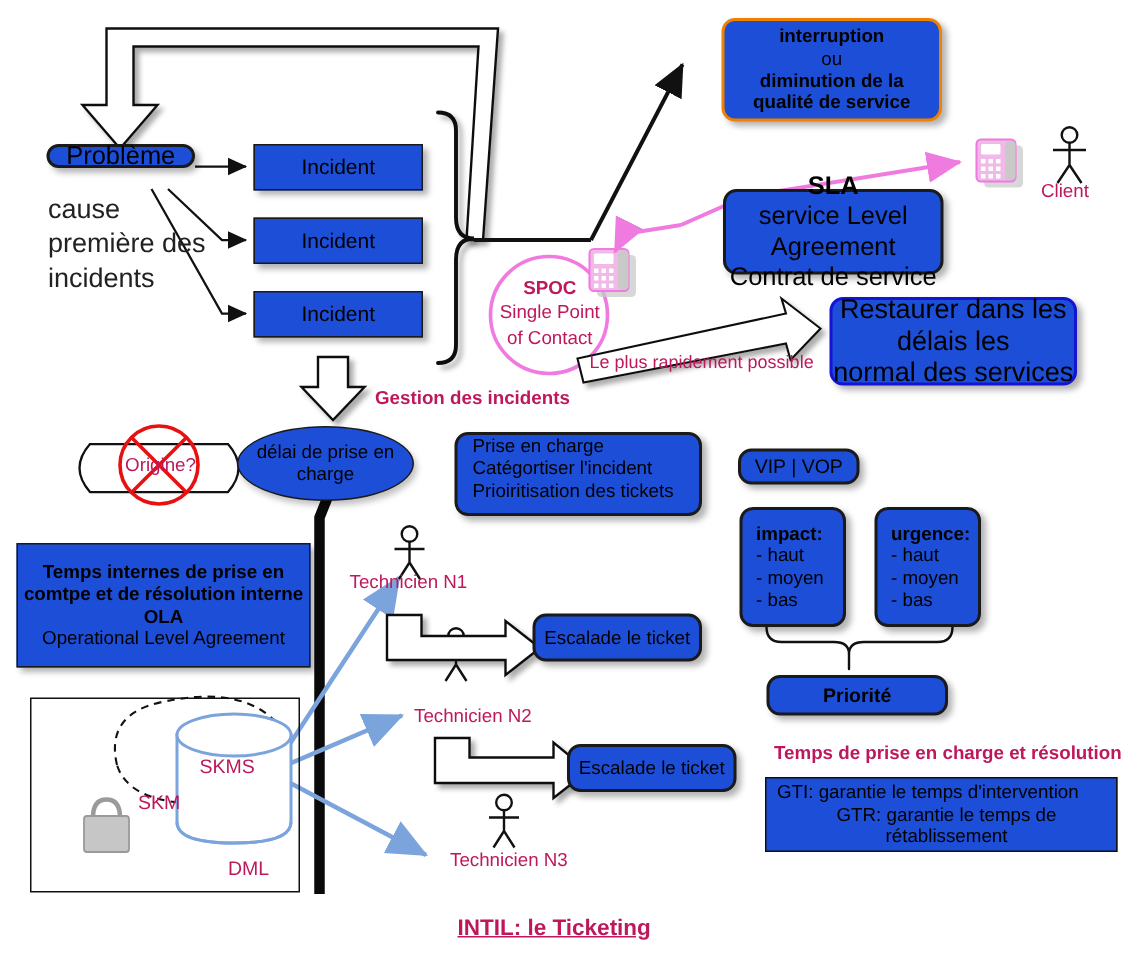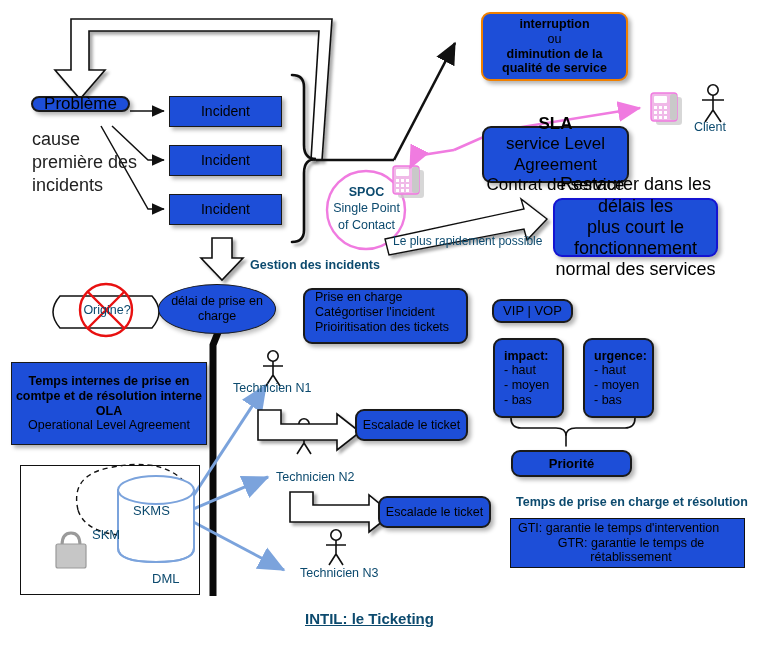--- a/index.html
+++ b/index.html
@@ -7,21 +7,21 @@
   body{font-family:"Liberation Sans", sans-serif;}
   #stage{position:relative;width:762px;height:652px;background:#fff;overflow:hidden;}
   #svgroot{position:absolute;left:0;top:0;width:762px;height:652px;}
 
   .node{position:absolute;box-sizing:border-box;display:flex;align-items:center;justify-content:center;
         text-align:center;color:#000;background:#1d4ed8;line-height:1.18;}
   .rrect{border:2px solid #1a1a1a;border-radius:9px;box-shadow:3px 3px 4px rgba(0,0,0,.30);}
   .srect{border:1px solid #1a1a1a;box-shadow:3px 3px 4px rgba(0,0,0,.30);}
   .plain{border:1px solid #111;}
   .ell{border:1.6px solid #1a1a1a;border-radius:50%;box-shadow:2px 3px 4px rgba(0,0,0,.25);}
-  .lbl{position:absolute;color:#0c4a6e;background:transparent;}
+  .lbl{position:absolute;color:#be185d;background:transparent;}
   .b{font-weight:bold;}
   .left-align{text-align:left;justify-content:flex-start;}
   .col{flex-direction:column;}
 </style>
 </head>
 <body>
 
 <div id="stage">
 
   <svg id="svgroot" viewBox="0 0 762 652">
@@ -215,21 +215,20 @@
   <div class="node rrect col" style="left:454px;top:126px;width:147px;height:57px;font-size:17px;margin-left:28px;">
     <div class="b">SLA</div>
     <div>service Level Agreement</div>
     <div>Contrat de service</div>
   </div>
 
   <div class="lbl" style="left:694px;top:120px;font-size:12.5px;">Client</div>
 
   <div class="node rrect col" style="left:553px;top:198px;width:165px;height:59px;font-size:18px;border-color:#1414D2;">
     <div>Restaurer dans les délais les</div>
-    <div>plus court le fonctionnement</div>
     <div>normal des services</div>
   </div>
   <div class="lbl" style="left:393px;top:234px;font-size:12px;">Le plus rapidement possible</div>
 
   <div class="lbl" style="left:78px;top:303px;width:58px;text-align:center;font-size:12.5px;">Origine?</div>
 
   <div class="node ell col" style="left:158px;top:284px;width:118px;height:50px;font-size:12.5px;">
     <div>délai de prise en</div>
     <div>charge</div>
   </div>

